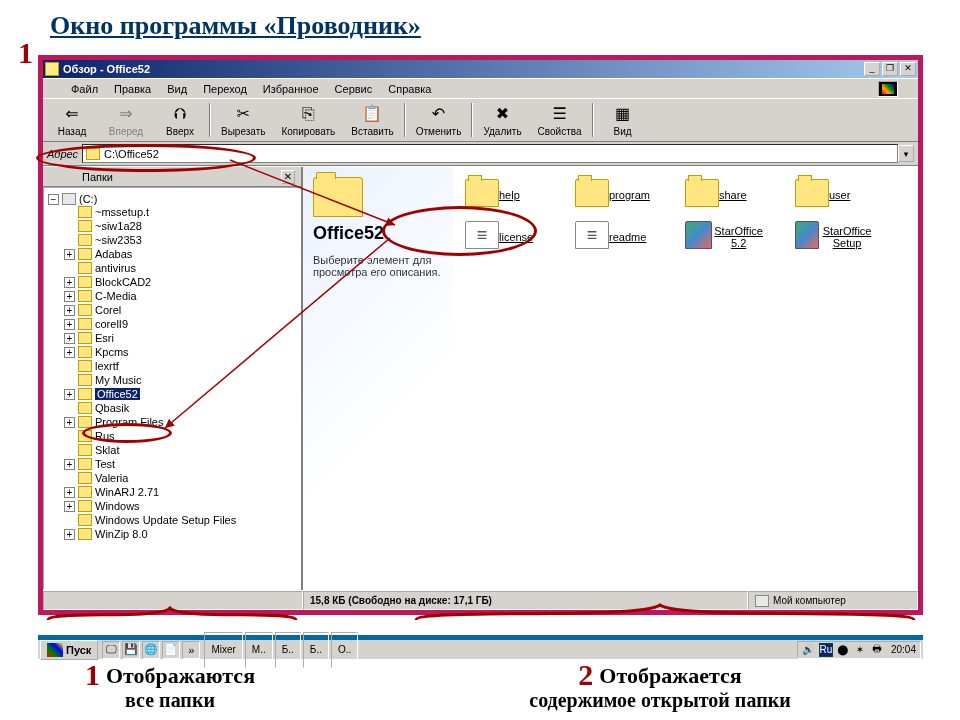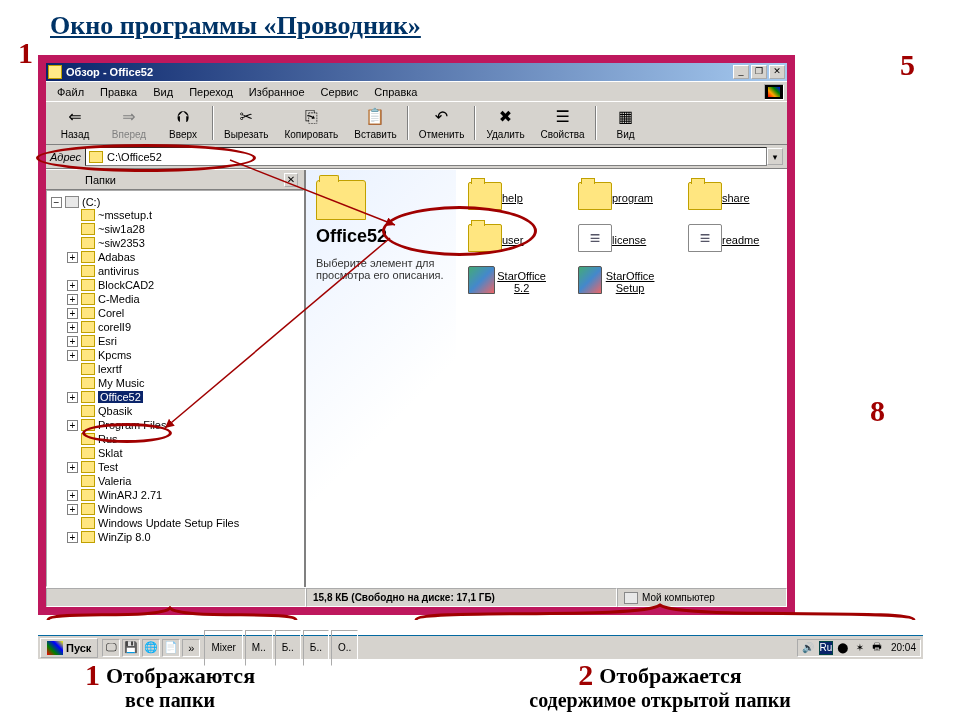--- a/index.html
+++ b/index.html
@@ -30,41 +30,41 @@
     color: #000;
     text-align: center;
   }
   .caption .num { color: #a00000; font-size: 30px; margin-right: 6px; vertical-align: -2px;}
   .caption-sub { display:block; font-size:20px; }
 
   
   .win {
     position: absolute;
     left: 38px; top: 55px;
-    width: 757px; height: 560px;
-    border: 8px solid #be185d;
+    width: 885px; height: 560px;
+    border: 5px solid #be185d;
     background: #d6d3ce;
     display: flex; flex-direction: column;
   }
   .titlebar {
     height: 18px;
     background: linear-gradient(to right, #0a246a, #a6caf0);
     color: #fff;
     display: flex; align-items: center;
     padding: 0 2px;
     font-size: 11px;
   }
   .titlebar .icon { width:14px; height:14px; background:#ffeb88; border:1px solid #c0a000; margin-right:4px;}
   .titlebar .title-text { flex: 1; font-weight: bold; }
   .titlebar .win-btns { display:flex; gap:2px;}
   .titlebar .win-btn { width:16px; height:14px; background:#d6d3ce; border:1px outset #fff; font-size:9px; text-align:center; line-height:11px; color:#000;}
   .menubar {
     height: 20px; display:flex; align-items:center;
     border-top:1px solid #fff;
-    padding: 0 3px;
+    padding: 0 20px;
   }
   .menubar .menu { padding: 2px 8px; }
   .menubar .flag { margin-left:auto; width:20px; height:16px; background:#000; border:1px inset #fff; display:flex; align-items:center; justify-content:center;}
   .menubar .flag span{width:12px;height:10px;background:linear-gradient(45deg,red,orange,green,blue);}
 
   .toolbar {
     height: 44px; border-top:1px solid #fff; border-bottom:1px solid #808080;
     display:flex; align-items:center;
     padding: 0 2px;
   }
@@ -135,21 +135,21 @@
   .file-item .fico-lg.app{background:linear-gradient(135deg,#4a7,#48c,#e66);border:1px solid #555;}
   .file-item .fico-lg.app::before{display:none;}
   .file-item .lbl{font-size:11px;text-decoration:underline;color:#000;}
 
   .statusbar{height:20px;border-top:1px solid #fff;display:flex;align-items:center;}
   .statusbar .cell{height:100%;border:1px inset #fff;padding:2px 6px;display:flex;align-items:center;font-size:10px;}
   .statusbar .cell.grow{flex:1;font-weight:bold;}
   .statusbar .ico-s{width:14px;height:12px;background:#e8e8e8;border:1px solid #888;margin-right:4px;}
 
   
-  .taskbar{position:absolute;left:38px;top:635px;width:885px;height:24px;background:#d6d3ce;border-top:1px solid #0369a1;display:flex;align-items:center;padding:2px;}
+  .taskbar{position:absolute;left:38px;top:635px;width:885px;height:24px;background:#d6d3ce;border-top:5px solid #0369a1;display:flex;align-items:center;padding:2px;}
   .taskbar .start{height:20px;padding:1px 6px;border:1px outset #fff;display:flex;align-items:center;font-weight:bold;font-size:11px;}
   .taskbar .start .flagico{width:16px;height:14px;margin-right:3px;background:linear-gradient(45deg,red,green,blue,yellow);}
   .taskbar .qlaunch{display:flex;gap:2px;margin:0 4px;}
   .taskbar .qlaunch .qi{width:18px;height:18px;border:1px inset #fff;display:flex;align-items:center;justify-content:center;font-size:11px;}
   .taskbar .tasks{flex:1;display:flex;gap:2px;}
   .taskbar .task{height:20px;border:1px inset #fff;padding:17px 6px;display:flex;align-items:center;font-size:10px;}
   .taskbar .tray{display:flex;gap:3px;align-items:center;border:1px inset #fff;padding:1px 4px;}
   .taskbar .tray .ti{width:14px;height:14px;display:flex;align-items:center;justify-content:center;font-size:10px;}
   .taskbar .clock{font-size:10px;margin-left:4px;}
 

